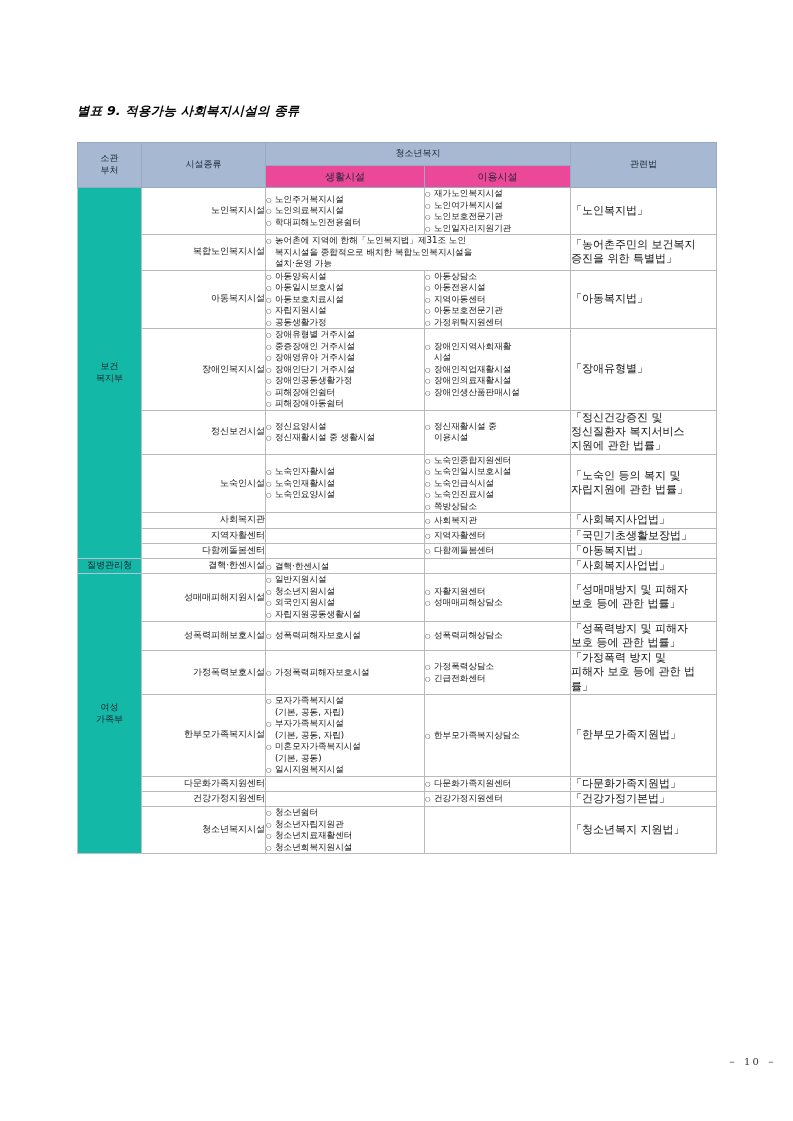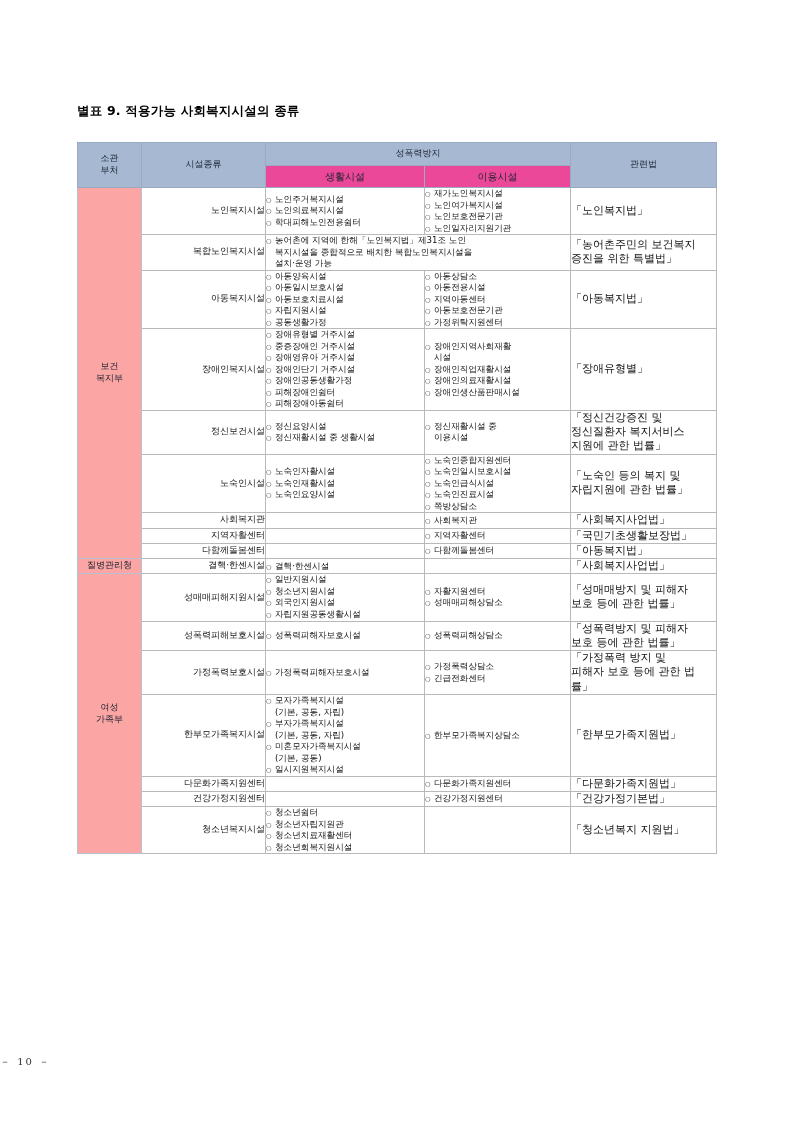--- a/index.html
+++ b/index.html
@@ -23,20 +23,21 @@
   }
   .doc-title {
     position: absolute;
     left: 77px;
     top: 103px;
     font-size: 12.5px;
     font-weight: bold;
     letter-spacing: 0.2px;
     color: #000000;
     white-space: nowrap;
+    font-style: italic;
   }
   table.main-table {
     position: absolute;
     left: 77px;
     top: 142px;
     width: 639px;
     border-collapse: collapse;
     table-layout: fixed;
     font-size: 8.6px;
     line-height: 1.32;
@@ -60,21 +61,21 @@
   .hdr-sub {
     background: #ec4899;
     color: #1c2430;
     text-align: center;
     font-size: 10px;
     height: 21px;
     border-color: #9aaac2 !important;
   }
   
   .ministry {
-    background: #fca5a5;
+    background: #14b8a6;
     text-align: center;
     font-size: 9px;
     line-height: 1.3;
     color: #16202c;
     border-color: #b6c1d2 !important;
   }
   .fac-name {
     text-align: right;
     font-size: 9px;
     padding: 4px 2px;
@@ -112,21 +113,21 @@
     line-height: 1.3;
     color: #111111;
     white-space: pre-line;
   }
   .blank-cell { background: #ffffff; }
   .page-number {
     position: absolute;
     left: 0;
     top: 1055px;
     width: 778px;
-    text-align: left;
+    text-align: right;
     font-size: 10px;
     letter-spacing: 2px;
     color: #333333;
     font-family: "DejaVu Serif", "Liberation Serif", serif;
   }
 </style>
 </head>
 <body>
 
 <div class="page">
@@ -139,21 +140,21 @@
       <col style="width:124px">
       <col style="width:159px">
       <col style="width:146px">
       <col style="width:146px">
     </colgroup>
     <thead>
       <tr>
         <th class="hdr two-line" rowspan="2" style="white-space:pre-line">소관
 부처</th>
         <th class="hdr" rowspan="2">시설종류</th>
-        <th class="hdr" colspan="2">성폭력방지</th>
+        <th class="hdr" colspan="2">청소년복지</th>
         <th class="hdr" rowspan="2">관련법</th>
       </tr>
       <tr>
         <th class="hdr-sub">생활시설</th>
         <th class="hdr-sub">이용시설</th>
       </tr>
     </thead>
     <tbody id="table-body">
         <tr>
           <td class="ministry" rowspan="9" style="white-space: pre-line;">보건

